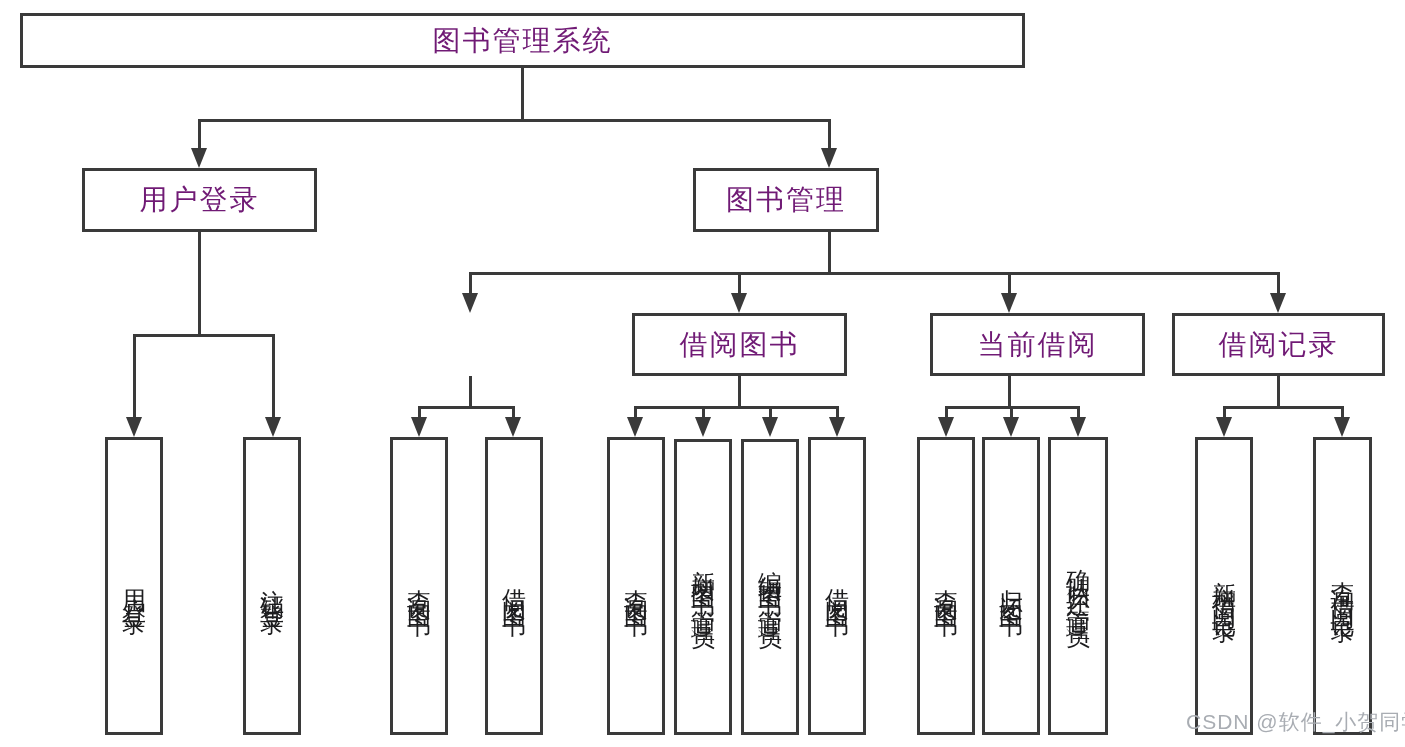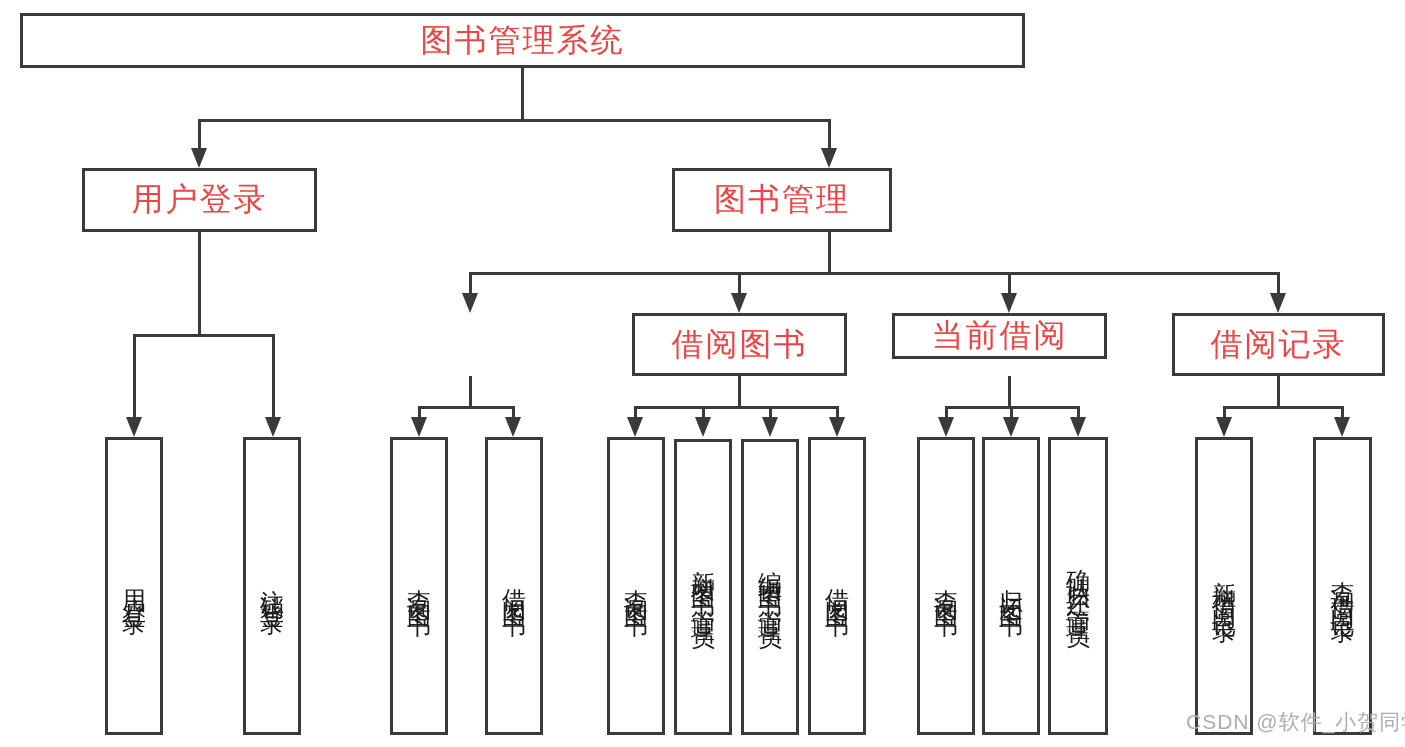--- a/index.html
+++ b/index.html
@@ -13,22 +13,22 @@
   .box{
     position:absolute;
     background:#ffffff;
     border:3px solid #3a3a3a;
     box-sizing:border-box;
     display:flex;
     align-items:center;
     justify-content:center;
   }
   .hlabel{
-    font-size:32px;
-    color:#ef4444;
+    font-size:28px;
+    color:#701a75;
     letter-spacing:2px;
     white-space:nowrap;
   }
   .vtext{
     writing-mode:vertical-rl;
     text-orientation:mixed;
     font-size:24px;
     letter-spacing:8px;
     color:#1d1d1f;
     line-height:1;
@@ -62,21 +62,21 @@
   <div class="vline" style="left:521px;top:68px;height:53px"></div>
   <div class="hline" style="left:198px;top:119px;width:633px"></div>
   <div class="vline" style="left:198px;top:119px;height:36px"></div>
   <div class="arrow" style="left:191px;top:148px"></div>
   <div class="vline" style="left:828px;top:119px;height:36px"></div>
   <div class="arrow" style="left:821px;top:148px"></div>
 
   <div class="box" style="left:82px;top:168px;width:235px;height:64px">
     <span class="hlabel">用户登录</span>
   </div>
-  <div class="box" style="left:672px;top:168px;width:220px;height:64px">
+  <div class="box" style="left:693px;top:168px;width:186px;height:64px">
     <span class="hlabel">图书管理</span>
   </div>
 
   <div class="vline" style="left:198px;top:232px;height:104px"></div>
   <div class="hline" style="left:133px;top:334px;width:142px"></div>
   <div class="vline" style="left:133px;top:334px;height:90px"></div>
   <div class="arrow" style="left:126px;top:417px"></div>
   <div class="vline" style="left:272px;top:334px;height:90px"></div>
   <div class="arrow" style="left:265px;top:417px"></div>
 
@@ -87,21 +87,21 @@
   <div class="vline" style="left:738px;top:272px;height:28px"></div>
   <div class="arrow" style="left:731px;top:293px"></div>
   <div class="vline" style="left:1008px;top:272px;height:28px"></div>
   <div class="arrow" style="left:1001px;top:293px"></div>
   <div class="vline" style="left:1277px;top:272px;height:28px"></div>
   <div class="arrow" style="left:1270px;top:293px"></div>
 
   <div class="box" style="left:632px;top:313px;width:215px;height:63px">
     <span class="hlabel">借阅图书</span>
   </div>
-  <div class="box" style="left:892px;top:313px;width:215px;height:46px">
+  <div class="box" style="left:930px;top:313px;width:215px;height:63px">
     <span class="hlabel">当前借阅</span>
   </div>
   <div class="box" style="left:1172px;top:313px;width:213px;height:63px">
     <span class="hlabel">借阅记录</span>
   </div>
 
   <div class="vline" style="left:469px;top:376px;height:32px"></div>
   <div class="hline" style="left:418px;top:406px;width:97px"></div>
   <div class="vline" style="left:418px;top:406px;height:18px"></div>
   <div class="arrow" style="left:411px;top:417px"></div>

